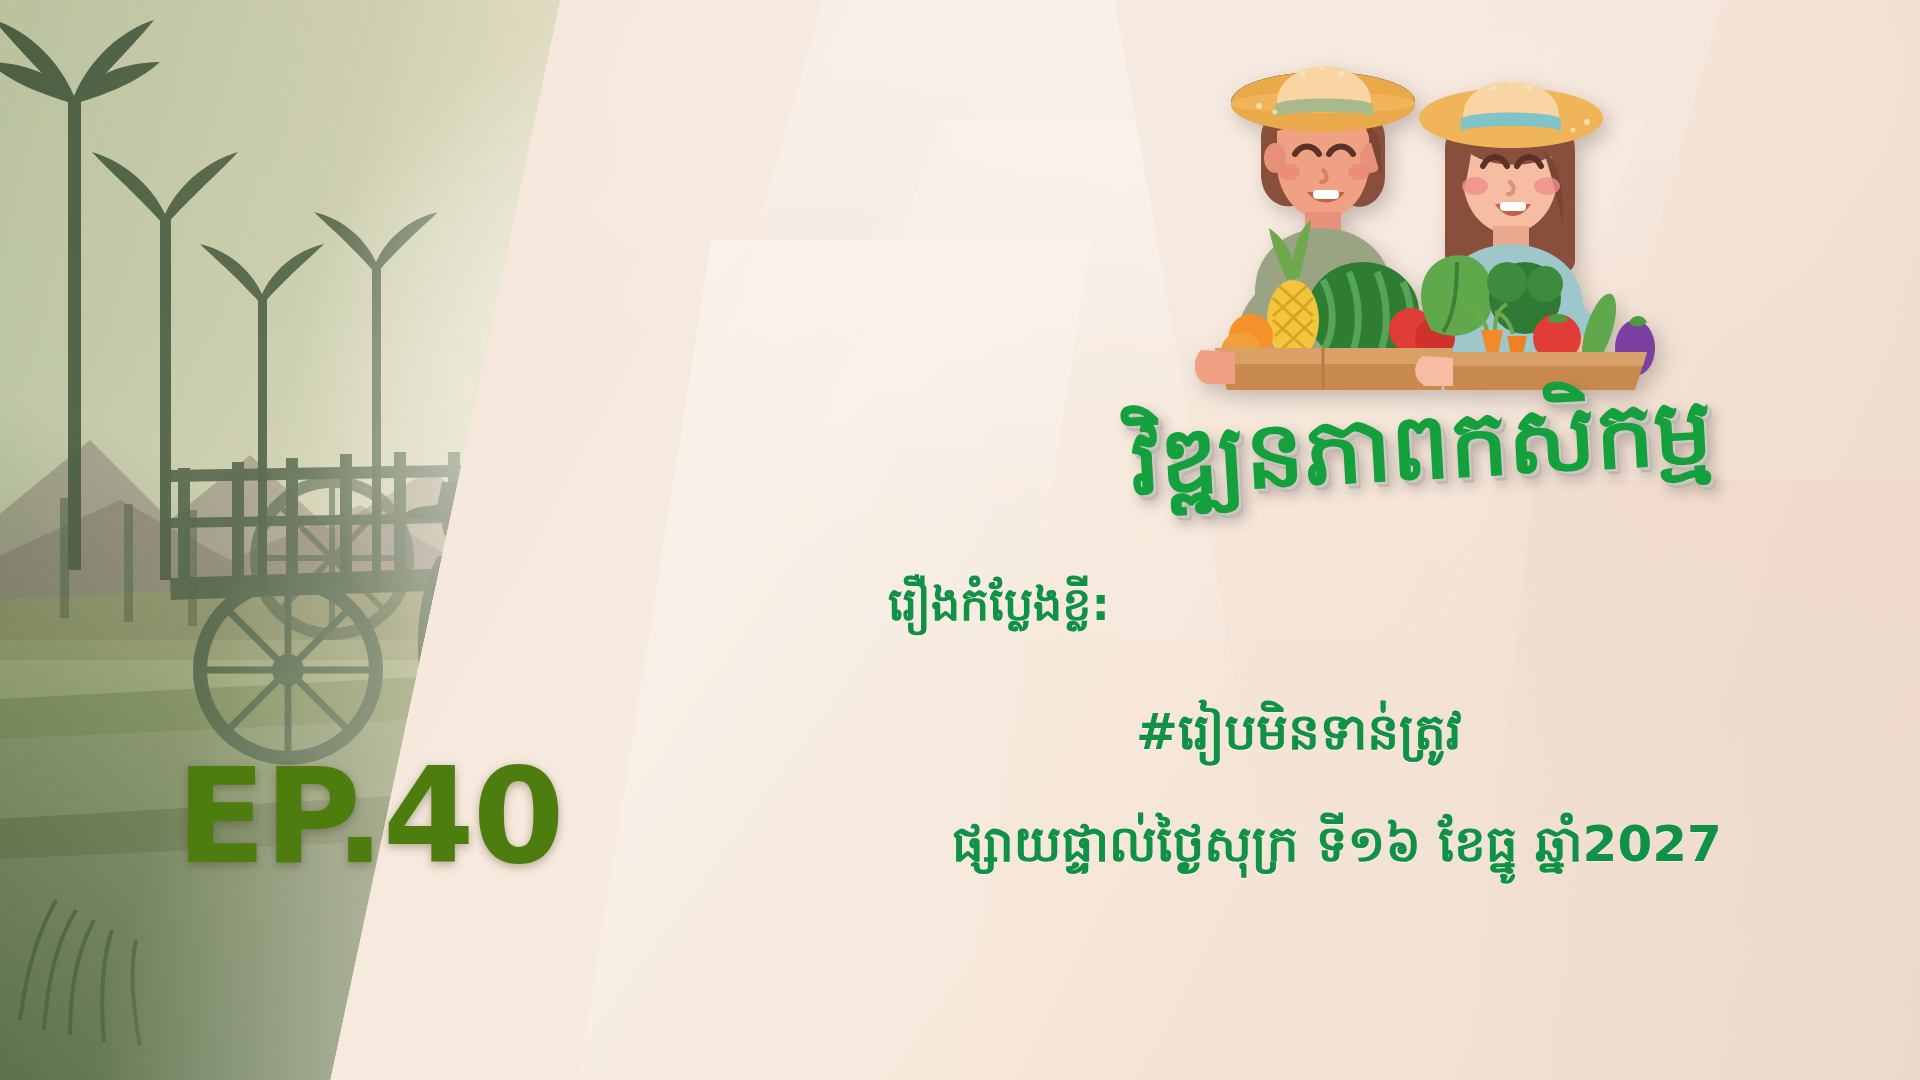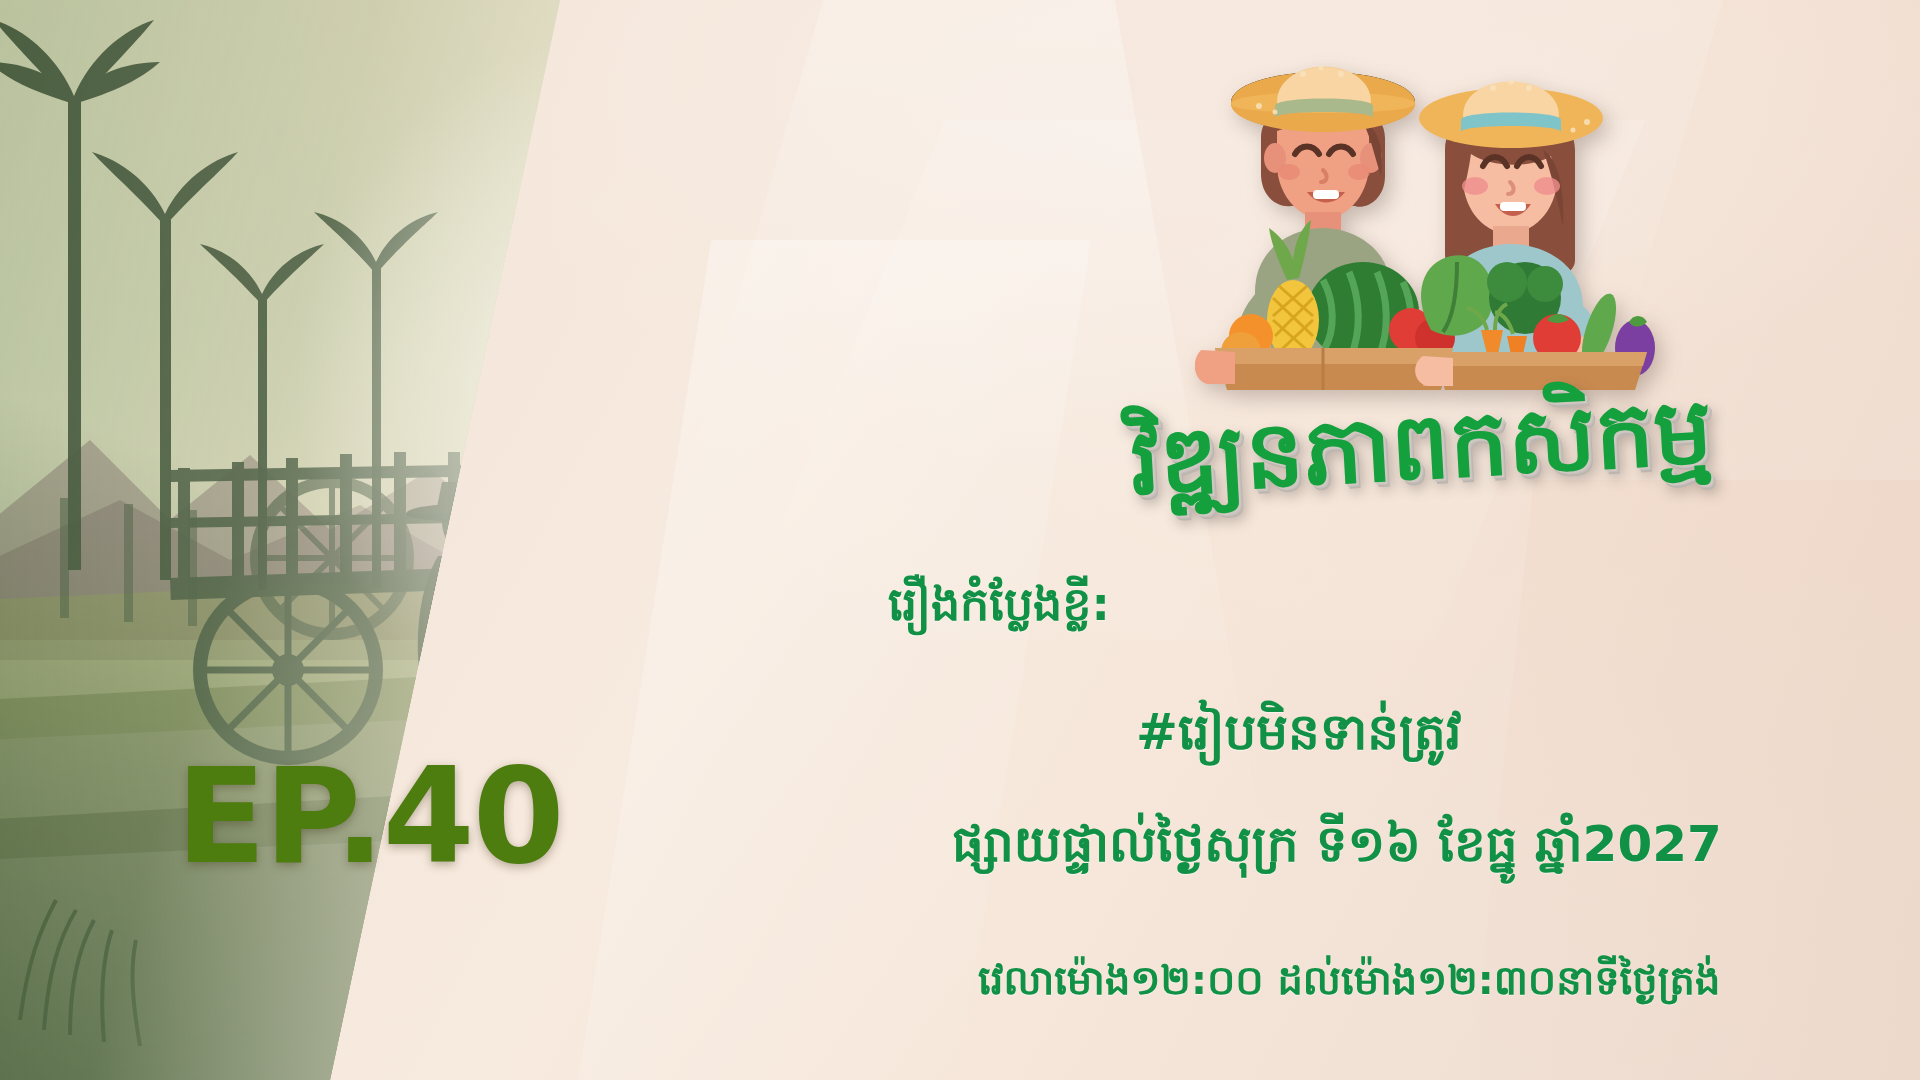--- a/index.html
+++ b/index.html
@@ -352,15 +352,14 @@
 
       <path d="M228 326 C216 334 218 352 232 356 L258 356 L258 328 Z" fill="#f6bda3"></path>
     </g>
   </svg>
 
   <div class="logo">វិឌ្ឍនភាពកសិកម្ម</div>
 
   <div class="kh line1">រឿងកំប្លែងខ្លី:</div>
   <div class="kh line2">#រៀបមិនទាន់ត្រូវ</div>
   <div class="kh line3">ផ្សាយផ្ទាល់ថ្ងៃសុក្រ ទី១៦ ខែធ្នូ ឆ្នាំ2027</div>
-  <div class="kh line4">វេលាម៉ោង១២:០០ ដល់ម៉ោង១២:៣០នាទីថ្ងៃត្រង់</div>
 
 </div>
 
 </body></html>

